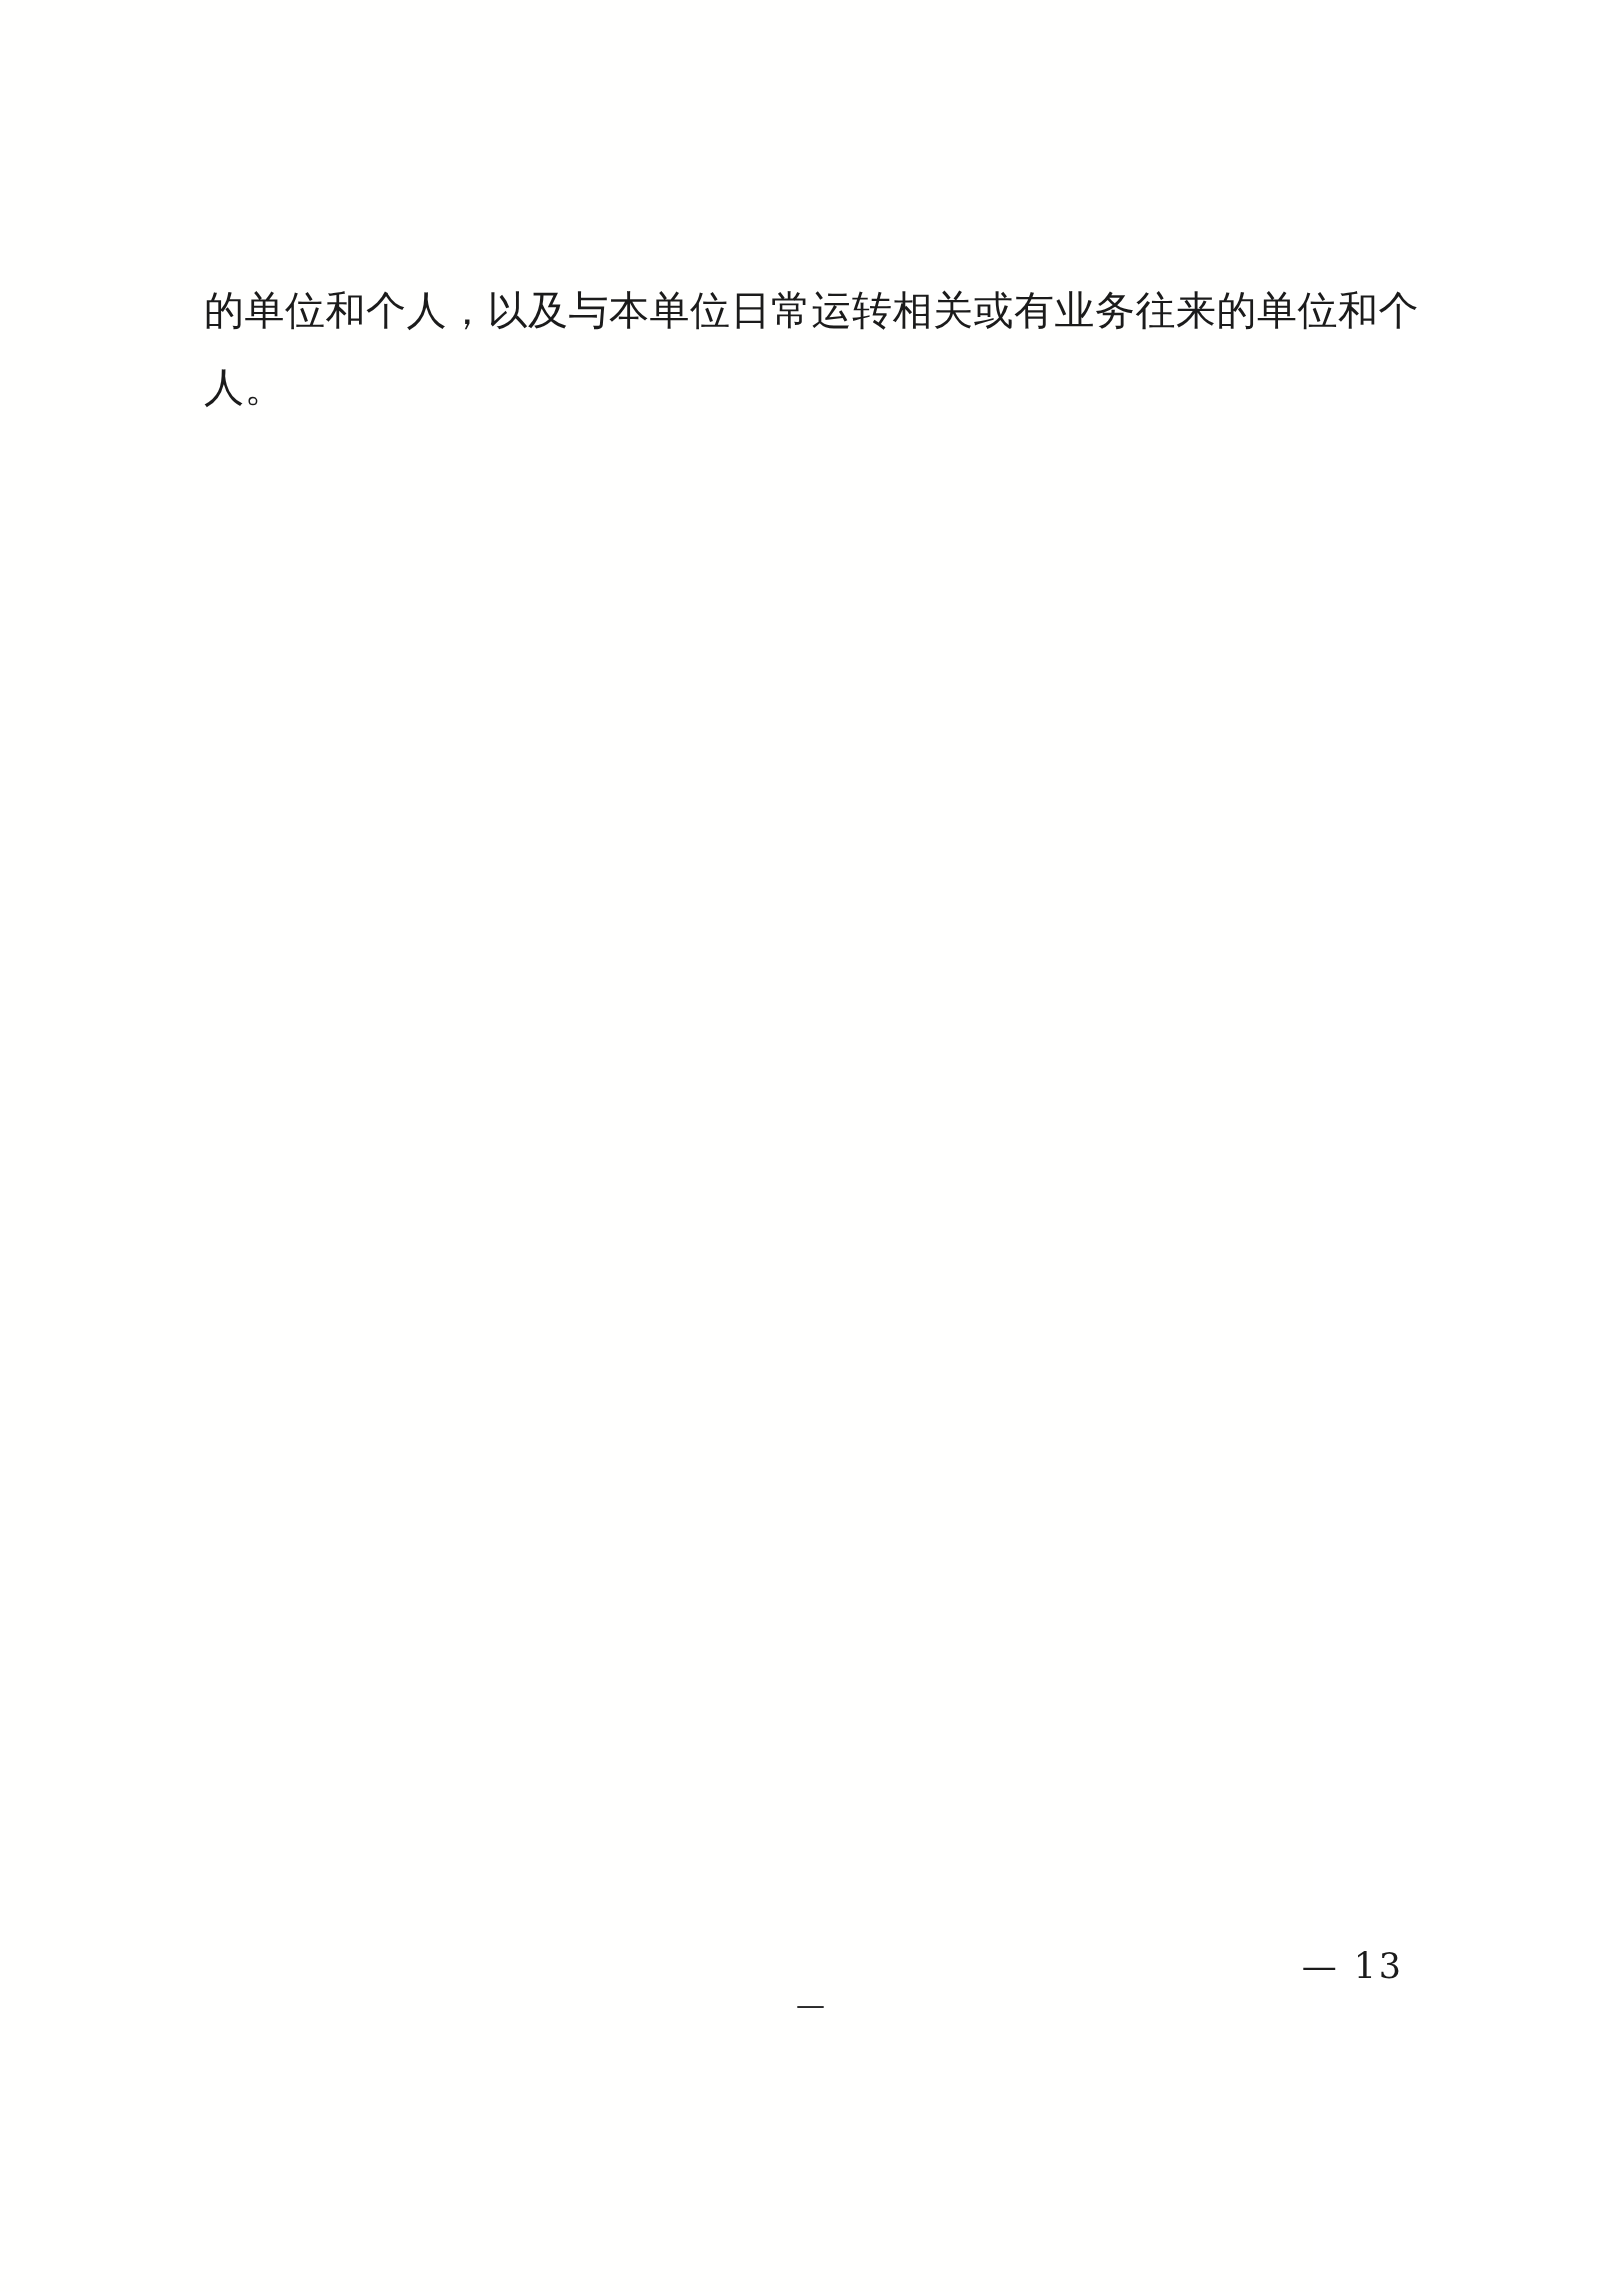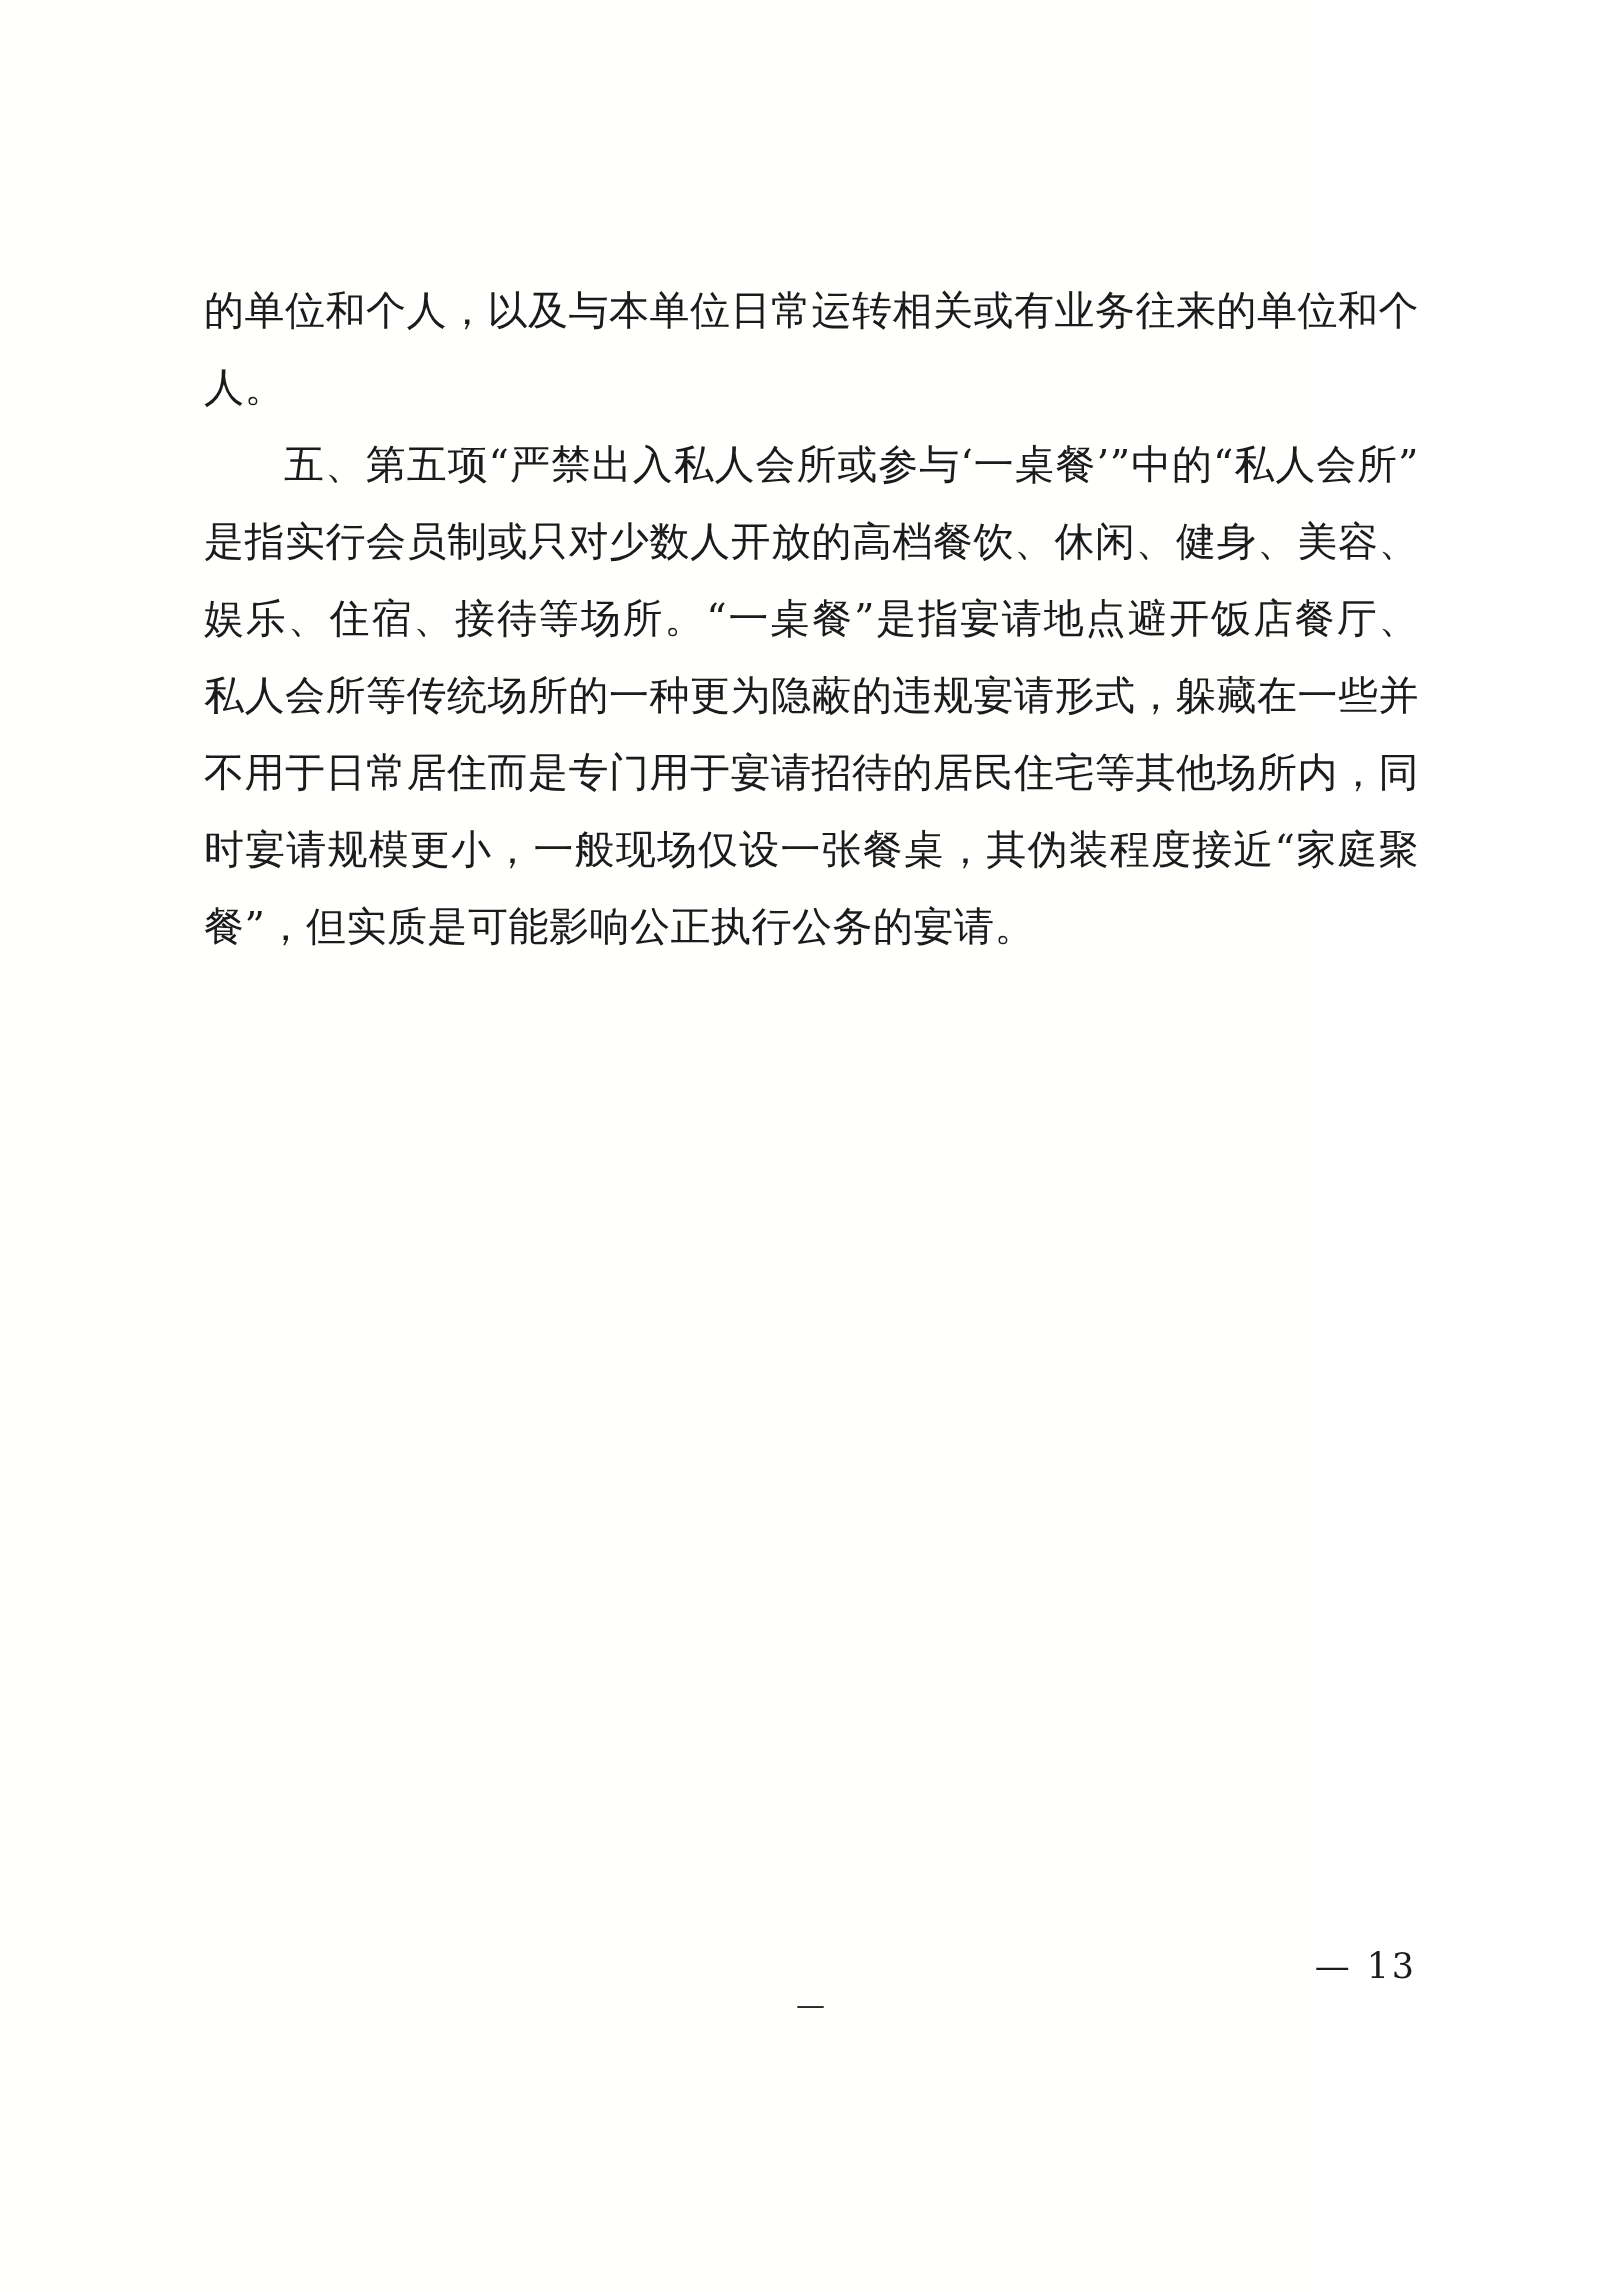--- a/index.html
+++ b/index.html
@@ -49,21 +49,21 @@
 
   .footer {
     position: absolute;
     left: 0;
     top: 0;
     width: 1621px;
   }
 
   .page-number {
     position: absolute;
-    right: 204px;
+    right: 217px;
     top: 1947px;
     font-size: 35px;
     line-height: 39px;
     color: #1b1b1b;
     letter-spacing: 2.9px;
     font-family: "DejaVu Serif", "Liberation Serif", serif;
     white-space: nowrap;
   }
 
   .bottom-mark {
@@ -77,21 +77,20 @@
     font-family: "DejaVu Serif", "Liberation Serif", serif;
   }
 </style>
 </head>
 <body>
 
 <div class="page">
 
   <div class="content">
     <p class="para">的单位和个人，以及与本单位日常运转相关或有业务往来的单位和个人。</p>
-    <p class="para indent">五、第五项“严禁出入私人会所或参与‘一桌餐’”中的“私人会所”是指实行会员制或只对少数人开放的高档餐饮、休闲、健身、美容、娱乐、住宿、接待等场所。“一桌餐”是指宴请地点避开饭店餐厅、私人会所等传统场所的一种更为隐蔽的违规宴请形式，躲藏在一些并不用于日常居住而是专门用于宴请招待的居民住宅等其他场所内，同时宴请规模更小，一般现场仅设一张餐桌，其伪装程度接近“家庭聚餐”，但实质是可能影响公正执行公务的宴请。</p>
   </div>
 
   <div class="footer">
     <div class="page-number">— 13</div>
     <div class="bottom-mark">—</div>
   </div>
 
 </div>
 
 

